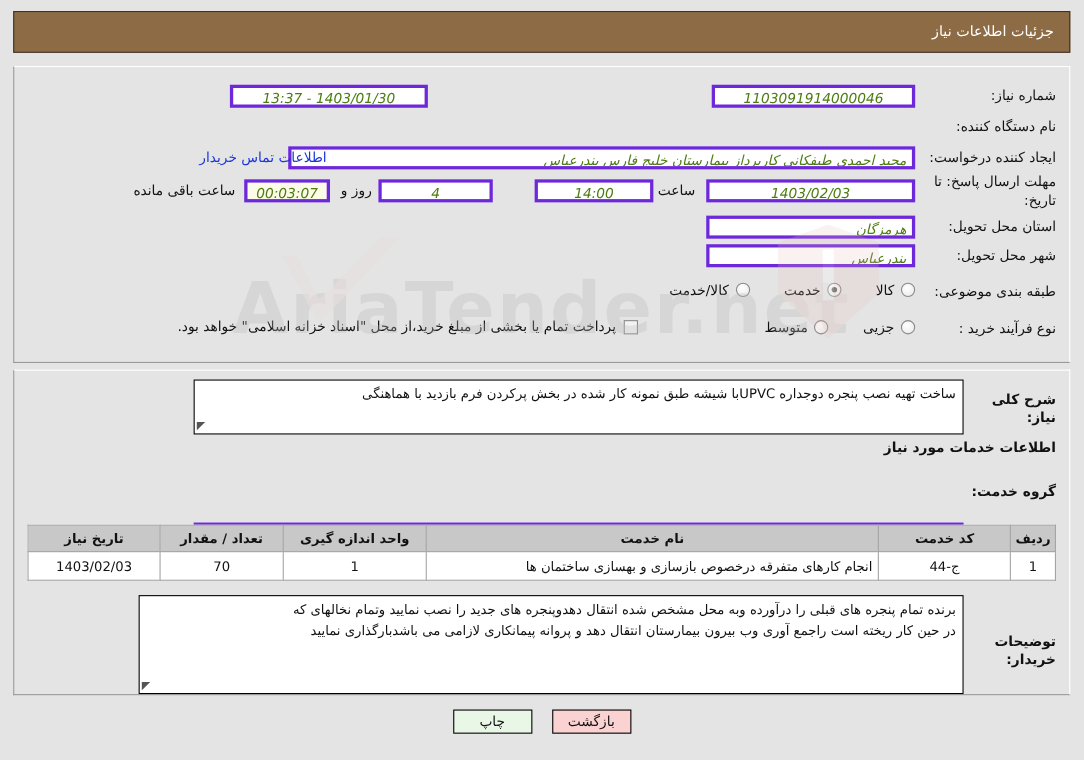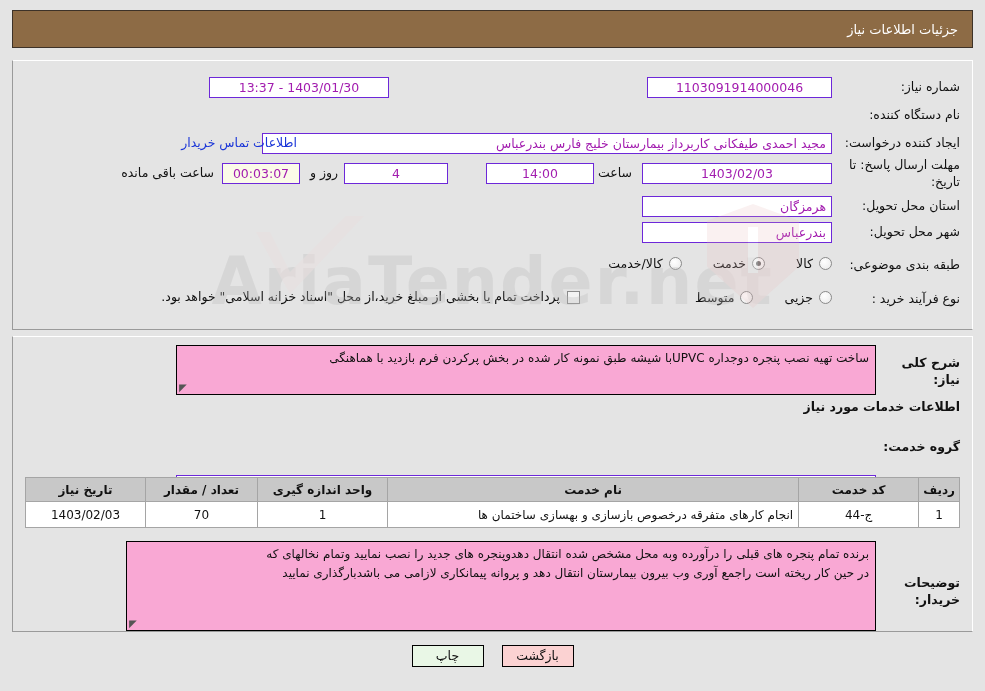--- a/index.html
+++ b/index.html
@@ -93,28 +93,29 @@
   
   .lbl {
     font-size: 12.5px;
     color: #111111;
     text-align: right;
     line-height: 1.35;
   }
   .lbl-b { font-weight: bold; }
   .fld {
     background: #ffffff;
-    border: 1px solid #6d28d9;
+    border: 3px solid #6d28d9;
     height: 21px;
     line-height: 19px;
     font-size: 12.5px;
-    color: #a21caf;
+    color: #4d7c0f;
     padding: 0 5px;
     overflow: hidden;
     white-space: nowrap;
+    font-style: italic;
   }
   .fld.center { text-align: center; }
   .fld.right  { text-align: right; }
   .fld.cream  { background: #fbfbe8; text-align: center; }
   .link {
     color: #1a35d8;
     font-size: 12.5px;
     cursor: pointer;
     white-space: nowrap;
   }
@@ -148,21 +149,21 @@
     display: inline-flex;
     align-items: center;
     gap: 6px;
     font-size: 12.5px;
     color: #111111;
     margin-left: 26px;
   }
 
   
   .ta {
-    background: #f9a8d4;
+    background: #ffffff;
     border: 1px solid #000000;
     font-size: 12px;
     color: #111111;
     padding: 3px 6px 0 6px;
     text-align: right;
     line-height: 1.6;
     position: relative;
     overflow: hidden;
   }
   .ta .grip {

